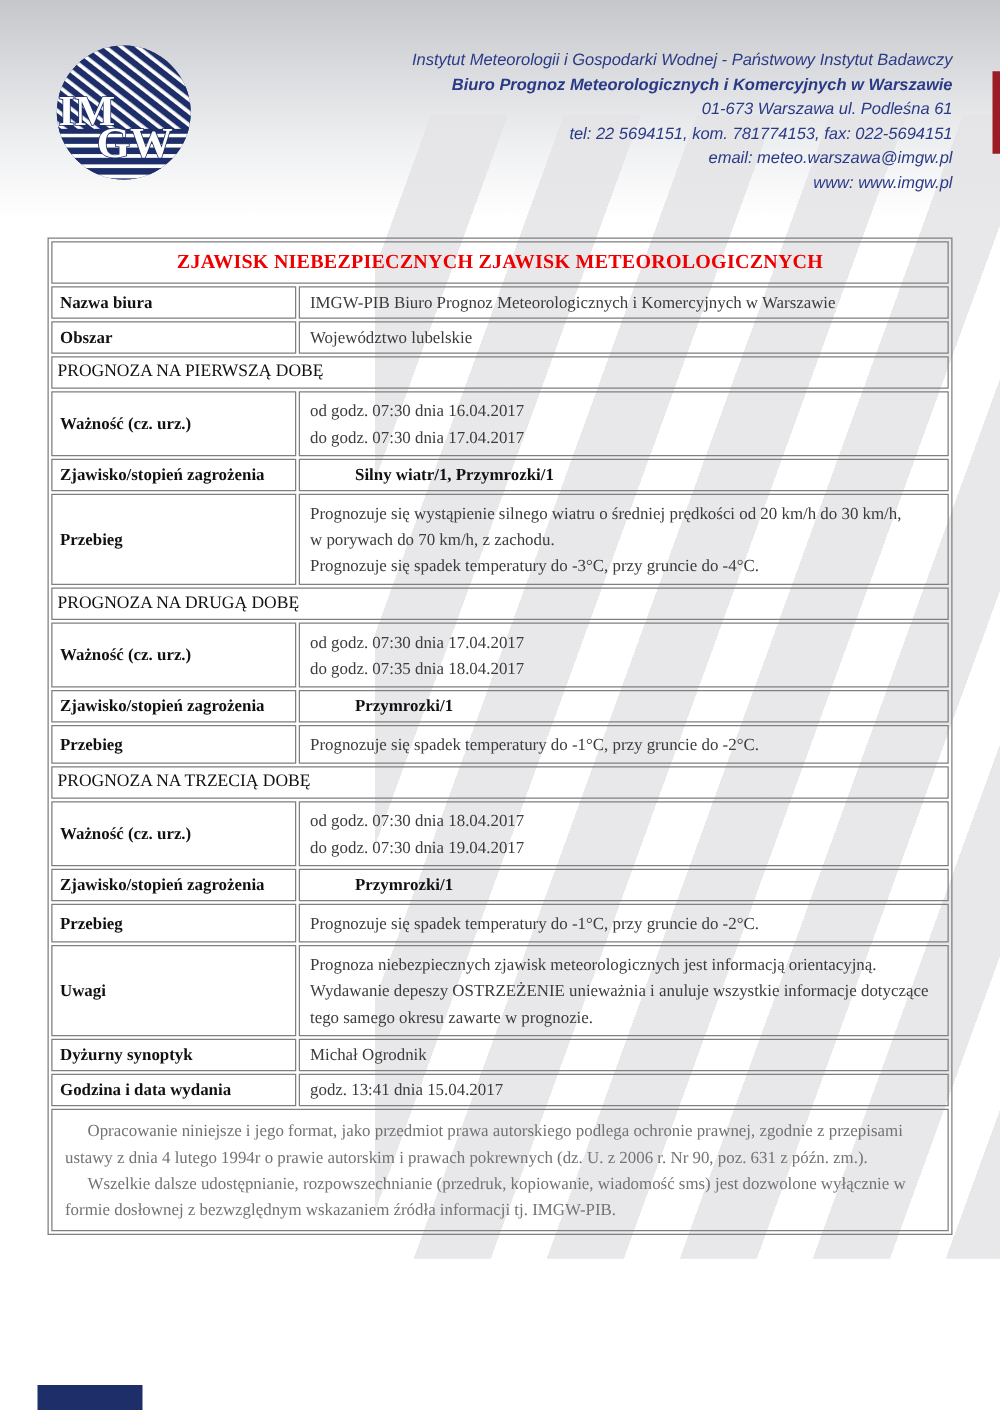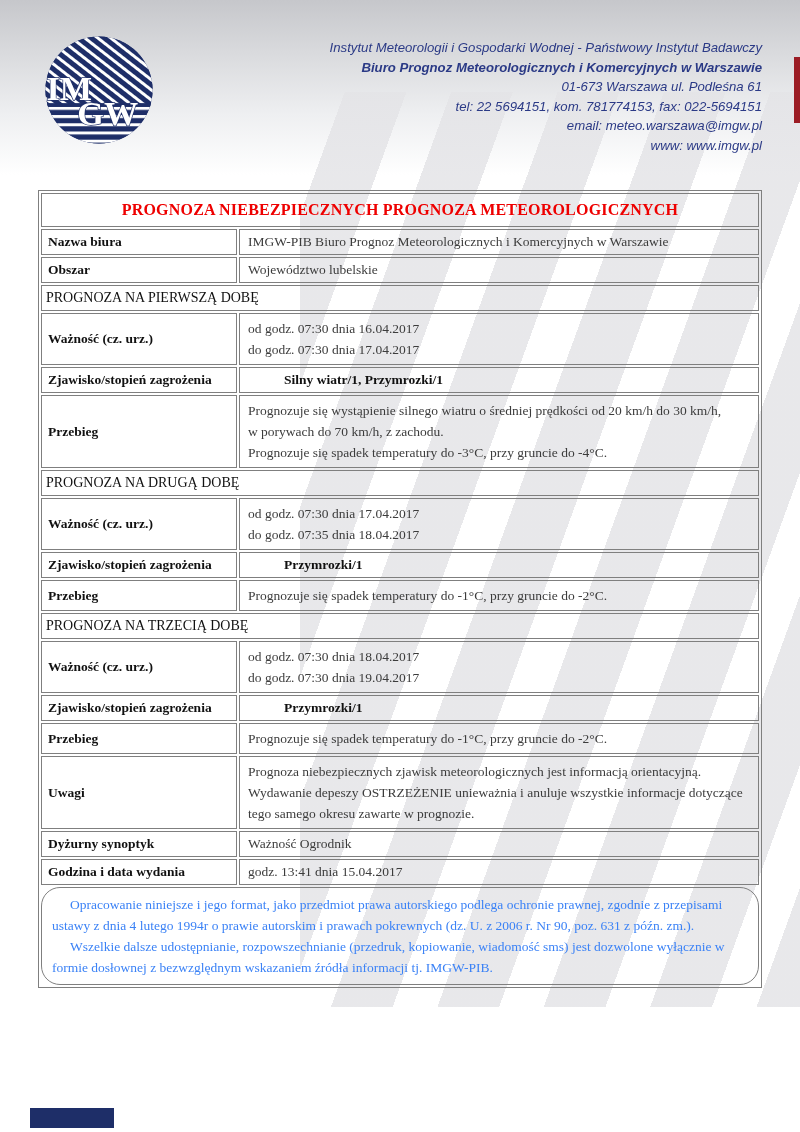--- a/index.html
+++ b/index.html
@@ -55,21 +55,21 @@
     text-align:center;font-weight:bold;font-size:16px;
     color:#ee0000;padding:7px 4px;letter-spacing:.2px;
   }
   td.section-cell{
     text-align:left;font-weight:normal;font-size:14px;color:#111;
     padding:4px;
   }
   td.bold-val{font-weight:bold;color:#111;padding-left:44px;}
   .pre{white-space:pre-line;line-height:21px;}
   td.course{line-height:21px;}
-  td.copyright-cell{padding:6px 10px;line-height:21px;color:#3b82f6;border-radius:19px;}
+  td.copyright-cell{padding:6px 10px;line-height:21px;color:#737373;}
   .copyright-cell p{margin:0;text-indent:18px;}
   
   .edge-accent-mark{
     position:absolute;right:0;top:57px;width:6px;height:66px;background:#9b1c24;
   }
   .footer-accent-bar{
     position:absolute;left:30px;top:1108px;width:84px;height:20px;background:#1e2e68;
   }
 </style>
 </head>
@@ -111,21 +111,21 @@
     <div class="bold">Biuro Prognoz Meteorologicznych i Komercyjnych w Warszawie</div>
     <div>01-673 Warszawa ul. Podleśna 61</div>
     <div>tel: 22 5694151, kom. 781774153, fax: 022-5694151</div>
     <div>email: meteo.warszawa@imgw.pl</div>
     <div>www: www.imgw.pl</div>
   </div>
 
   <table class="doc-table">
     <tbody>
       <tr>
-        <td class="title-cell" colspan="2">PROGNOZA NIEBEZPIECZNYCH PROGNOZA METEOROLOGICZNYCH</td>
+        <td class="title-cell" colspan="2">ZJAWISK NIEBEZPIECZNYCH ZJAWISK METEOROLOGICZNYCH</td>
       </tr>
       <tr>
         <td class="label">Nazwa biura</td>
         <td>IMGW-PIB Biuro Prognoz Meteorologicznych i Komercyjnych w Warszawie</td>
       </tr>
       <tr>
         <td class="label">Obszar</td>
         <td>Województwo lubelskie</td>
       </tr>
 
@@ -181,21 +181,21 @@
         <td class="label">Przebieg</td>
         <td class="course">Prognozuje się spadek temperatury do -1°C, przy gruncie do -2°C.</td>
       </tr>
 
       <tr>
         <td class="label">Uwagi</td>
         <td class="course">Prognoza niebezpiecznych zjawisk meteorologicznych jest informacją orientacyjną. Wydawanie depeszy OSTRZEŻENIE unieważnia i anuluje wszystkie informacje dotyczące tego samego okresu zawarte w prognozie.</td>
       </tr>
       <tr>
         <td class="label">Dyżurny synoptyk</td>
-        <td>Ważność Ogrodnik</td>
+        <td>Michał Ogrodnik</td>
       </tr>
       <tr>
         <td class="label">Godzina i data wydania</td>
         <td>godz. 13:41 dnia 15.04.2017</td>
       </tr>
 
       <tr>
         <td class="copyright-cell" colspan="2">
           <p>Opracowanie niniejsze i jego format, jako przedmiot prawa autorskiego podlega ochronie prawnej, zgodnie z przepisami ustawy z dnia 4 lutego 1994r o prawie autorskim i prawach pokrewnych (dz. U. z 2006 r. Nr 90, poz. 631 z późn. zm.).</p>
           <p>Wszelkie dalsze udostępnianie, rozpowszechnianie (przedruk, kopiowanie, wiadomość sms) jest dozwolone wyłącznie w formie dosłownej z bezwzględnym wskazaniem źródła informacji tj. IMGW-PIB.</p>

